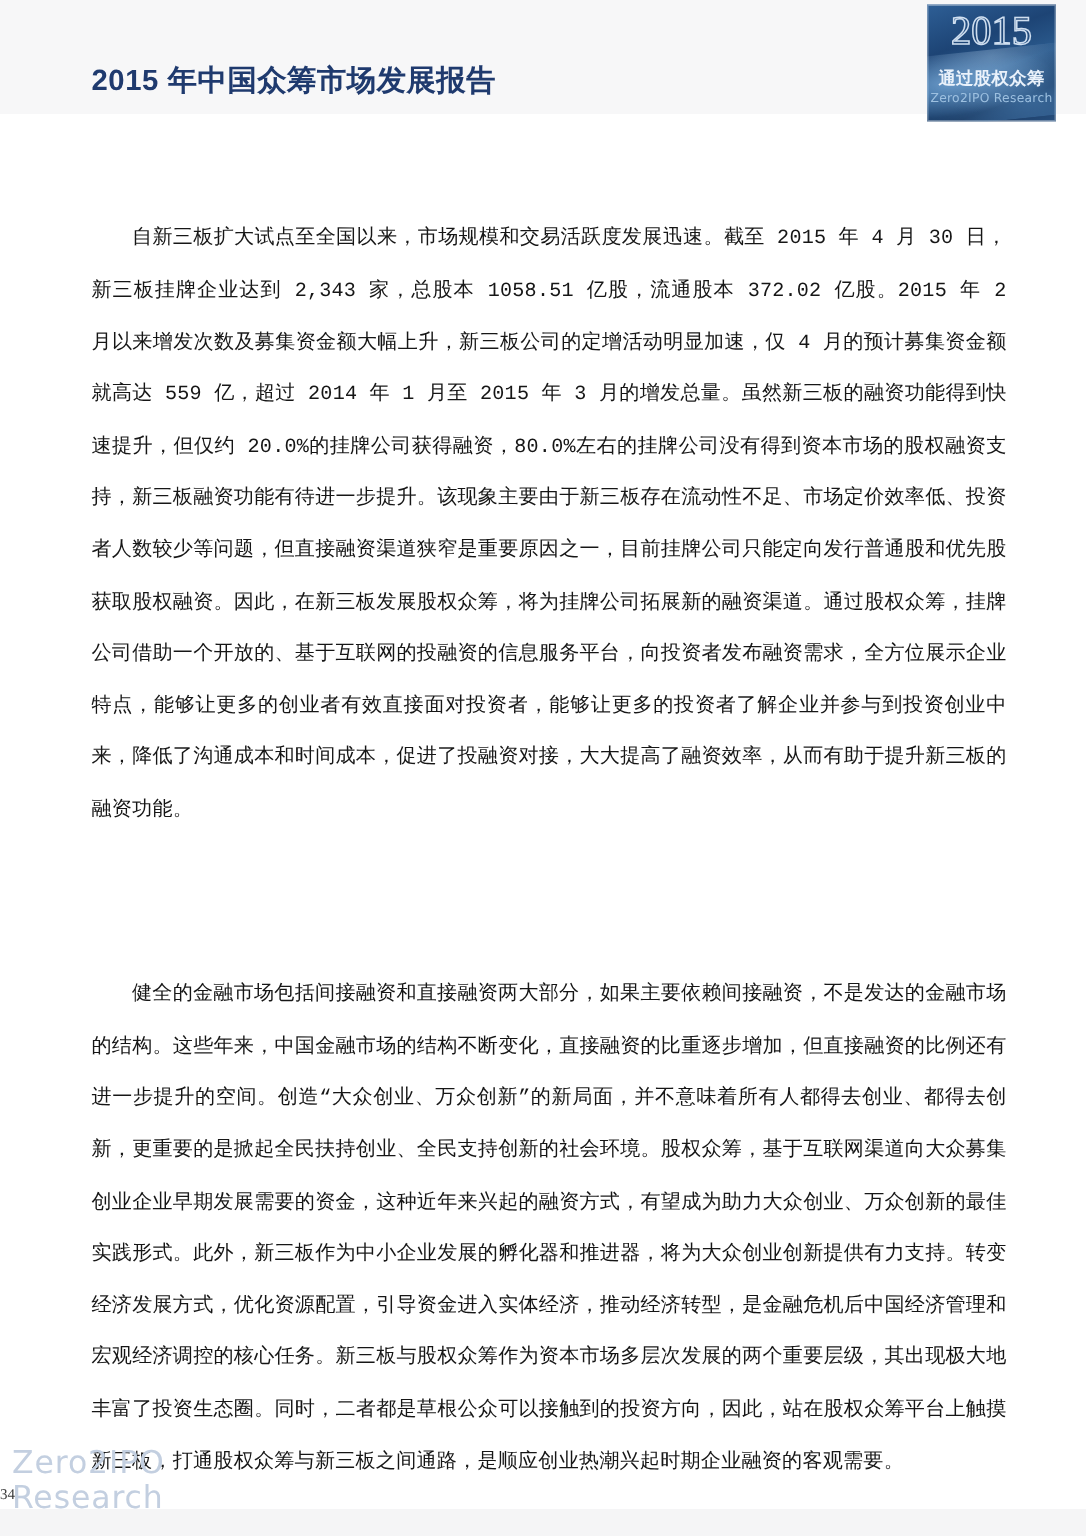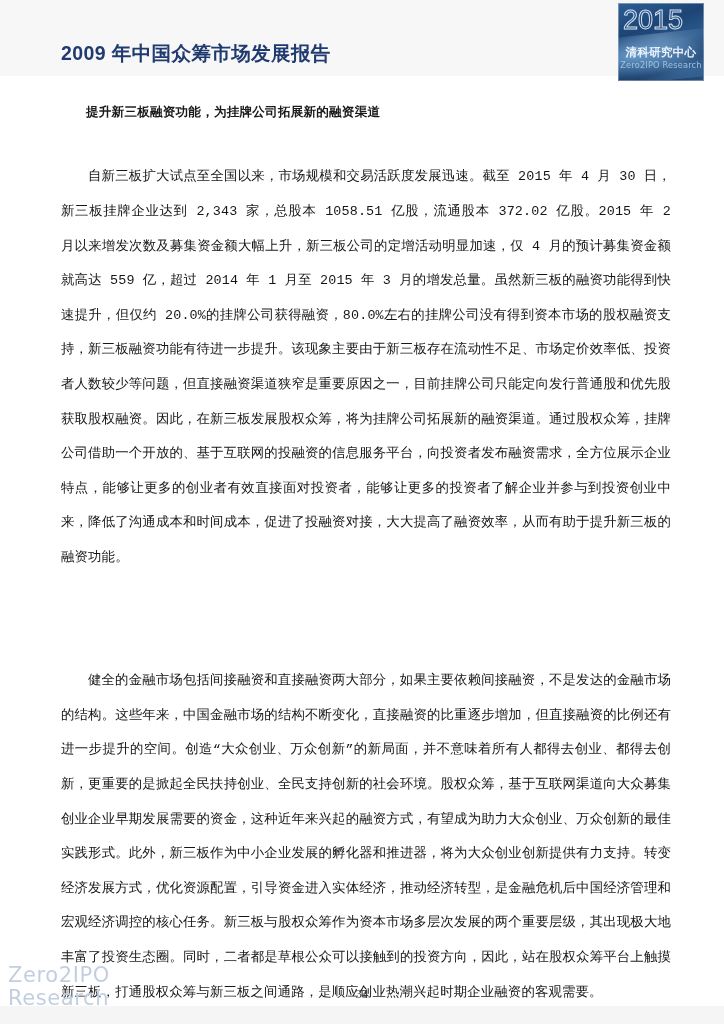--- a/index.html
+++ b/index.html
@@ -65,22 +65,22 @@
       radial-gradient(ellipse at 25% 40%, rgba(140,190,235,0.55) 0%, rgba(140,190,235,0) 55%),
       radial-gradient(ellipse at 70% 75%, rgba(90,150,205,0.5) 0%, rgba(90,150,205,0) 60%),
       radial-gradient(ellipse at 50% 10%, rgba(210,230,250,0.28) 0%, rgba(210,230,250,0) 60%);
     transform: skewY(-6deg);
   }
   .logo-year {
     position: absolute;
     left: 5px;
     top: 2px;
     width: 76px;
-    text-align: left;
-    font-family: Liberation Sans, sans-serif;
+    text-align: center;
+    font-family: Liberation Serif, serif;
     font-size: 27px;
     font-weight: 300;
     letter-spacing: 0px;
     color: transparent;
     -webkit-text-stroke: 1px rgba(222,236,250,0.92);
     line-height: 31px;
   }
   .logo-cn {
     position: absolute;
     left: 0;
@@ -160,46 +160,45 @@
     width: 724px;
     height: 18px;
     background: #f5f5f6;
   }
 
   .page-number {
     position: absolute;
     left: 0;
     bottom: 22px;
     width: 724px;
-    text-align: center;
+    text-align: left;
     font-family: "Liberation Serif", "DejaVu Serif", serif;
-    font-size: 13px;
+    font-size: 10px;
     color: #3a3a3a;
   }
 </style>
 </head>
 <body>
 
 <div class="page">
 
   <div class="header-band"></div>
 
-  <div class="header-title">2009 年中国众筹市场发展报告</div>
+  <div class="header-title">2015 年中国众筹市场发展报告</div>
 
   <div class="logo-box">
     <div class="logo-year">2015</div>
-    <div class="logo-cn">清科研究中心</div>
+    <div class="logo-cn">通过股权众筹</div>
     <div class="logo-en">Zero2IPO Research</div>
   </div>
 
   <div class="content">
 
     <div class="sp-h1"></div>
 
-    <div class="sub-heading">提升新三板融资功能，为挂牌公司拓展新的融资渠道</div>
 
     <div class="sp-h2"></div>
 
     <p class="para">自新三板扩大试点至全国以来，市场规模和交易活跃度发展迅速。截至 2015 年 4 月 30 日，新三板挂牌企业达到 2,343 家，总股本 1058.51 亿股，流通股本 372.02 亿股。2015 年 2 月以来增发次数及募集资金额大幅上升，新三板公司的定增活动明显加速，仅 4 月的预计募集资金额就高达 559 亿，超过 2014 年 1 月至 2015 年 3 月的增发总量。虽然新三板的融资功能得到快速提升，但仅约 20.0%的挂牌公司获得融资，80.0%左右的挂牌公司没有得到资本市场的股权融资支持，新三板融资功能有待进一步提升。该现象主要由于新三板存在流动性不足、市场定价效率低、投资者人数较少等问题，但直接融资渠道狭窄是重要原因之一，目前挂牌公司只能定向发行普通股和优先股获取股权融资。因此，在新三板发展股权众筹，将为挂牌公司拓展新的融资渠道。通过股权众筹，挂牌公司借助一个开放的、基于互联网的投融资的信息服务平台，向投资者发布融资需求，全方位展示企业特点，能够让更多的创业者有效直接面对投资者，能够让更多的投资者了解企业并参与到投资创业中来，降低了沟通成本和时间成本，促进了投融资对接，大大提高了融资效率，从而有助于提升新三板的融资功能。</p>
 
     <div class="sp-h3"></div>
 
 
     <div class="sp-h2"></div>
 

